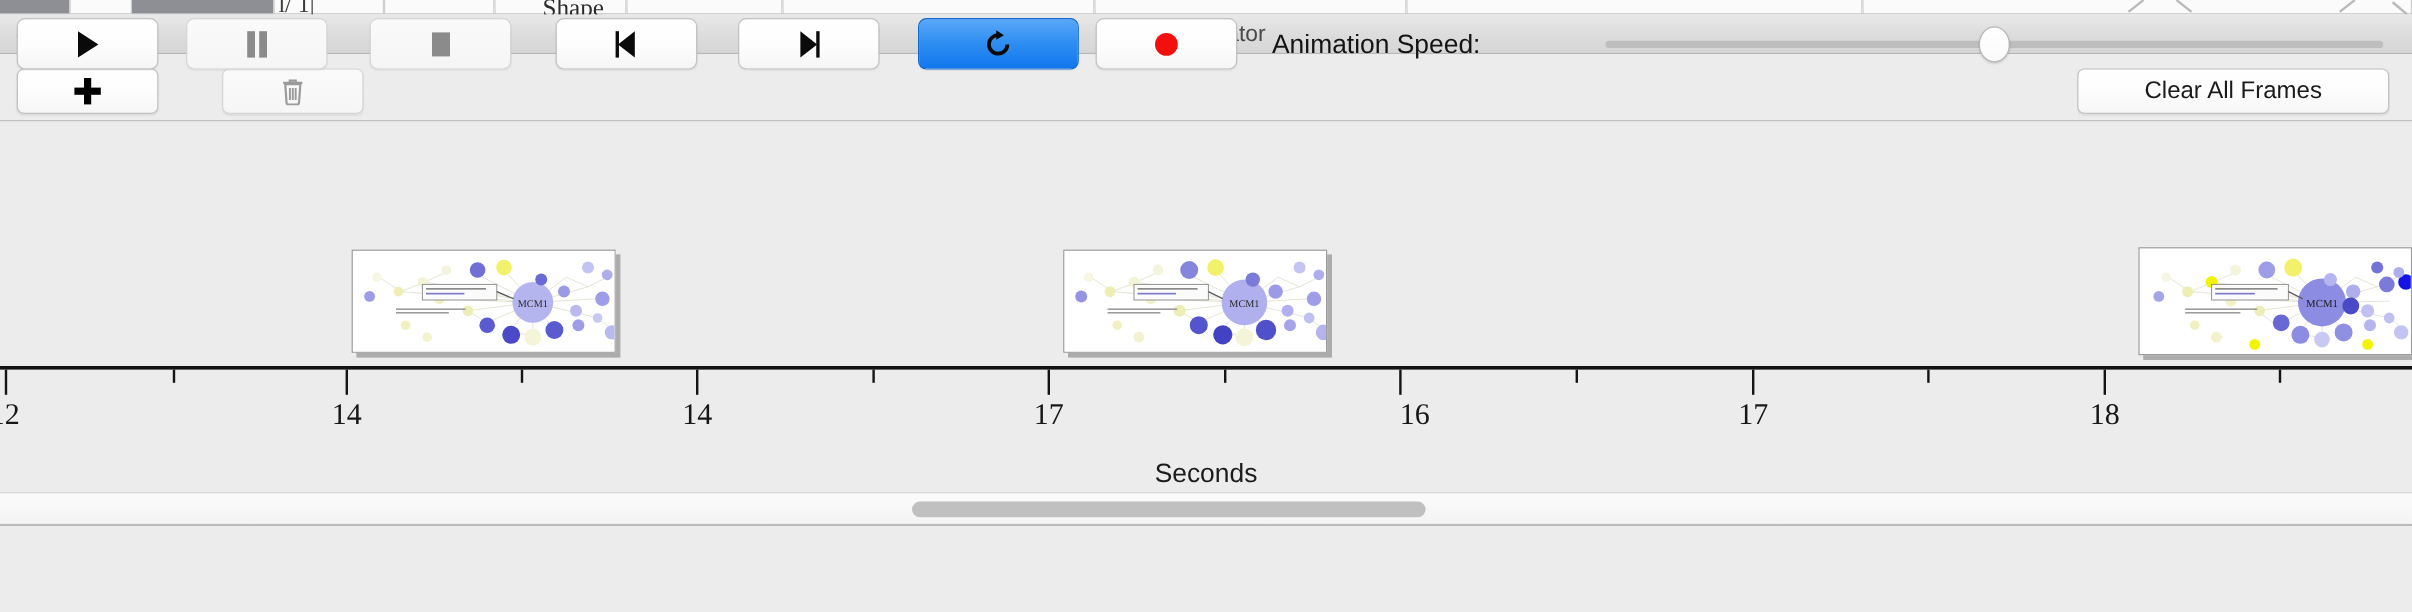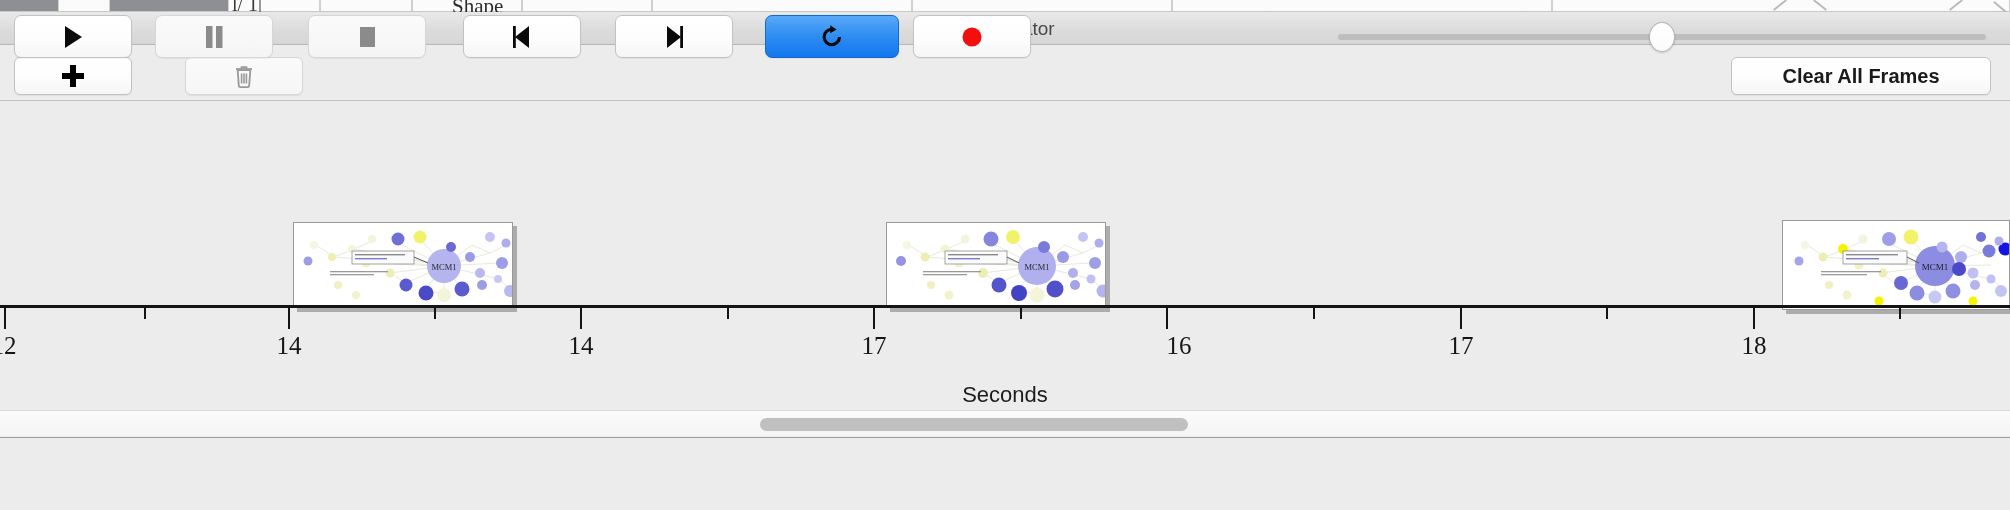--- a/index.html
+++ b/index.html
@@ -92,21 +92,20 @@
     border-bottom: 1px solid #c2c2c2;
   }
   .btn {
     position: absolute;
     border: 1px solid #c2c2c2;
     border-radius: 6px;
     background: linear-gradient(to bottom, #ffffff 0%, #fdfdfd 50%, #f6f6f6 100%);
     box-shadow: 0 1px 1px rgba(0,0,0,0.06);
     display: flex; align-items: center; justify-content: center;
     cursor: default;
-    font-weight: bold;
   }
   .btn.disabled {
     background: linear-gradient(to bottom, #fafafa 0%, #f6f6f6 100%);
     border-color: #d5d5d5;
   }
   .btn-add   { left: 14px;  top: 57px; width: 118px; height: 38px; }
   .btn-del   { left: 185px; top: 57px; width: 118px; height: 38px; }
   .btn-clear { left: 1731px; top: 57px; width: 260px; height: 38px;
                font-size: 20px; color: #1a1a1a; }
 
@@ -116,21 +115,21 @@
   .icon-plus::before, .icon-plus::after {
     content: ""; position: absolute; background: #000;
   }
   .icon-plus::before { left: 8px; top: 0;  width: 6px; height: 22px; }
   .icon-plus::after  { left: 0;  top: 8px; width: 22px; height: 6px; }
 
   .icon-trash { width: 22px; height: 24px; }
 
   
   .timeline {
-    position: absolute; left: 0; top: 116px;
+    position: absolute; left: 0; top: 102px;
     width: 2010px; height: 300px;
     background: #ececec;
     overflow: hidden;
   }
   .axis-line {
     position: absolute; left: 0; top: 305px;
     width: 2010px; height: 3px; background: #141414;
   }
   .tick {
     position: absolute; background: #141414; width: 2px;
@@ -512,19 +511,20 @@
       <path d="M11.2 1.2 L17.6 5.4 L11.2 9.2 Z" fill="#0a0a0a"></path>
     </svg>
   </div>
 
   <div class="cbtn c-rec">
     <svg width="26" height="26" viewBox="0 0 26 26">
       <circle cx="13" cy="13" r="9.5" fill="#f40f0f"></circle>
     </svg>
   </div>
 
+  <div class="speed-label">Animation Speed:</div>
 
   <div class="slider">
     <div class="slider-track"></div>
     <div class="slider-thumb" style="left:311px;"></div>
   </div>
 
 </div>
 
 </body></html>

